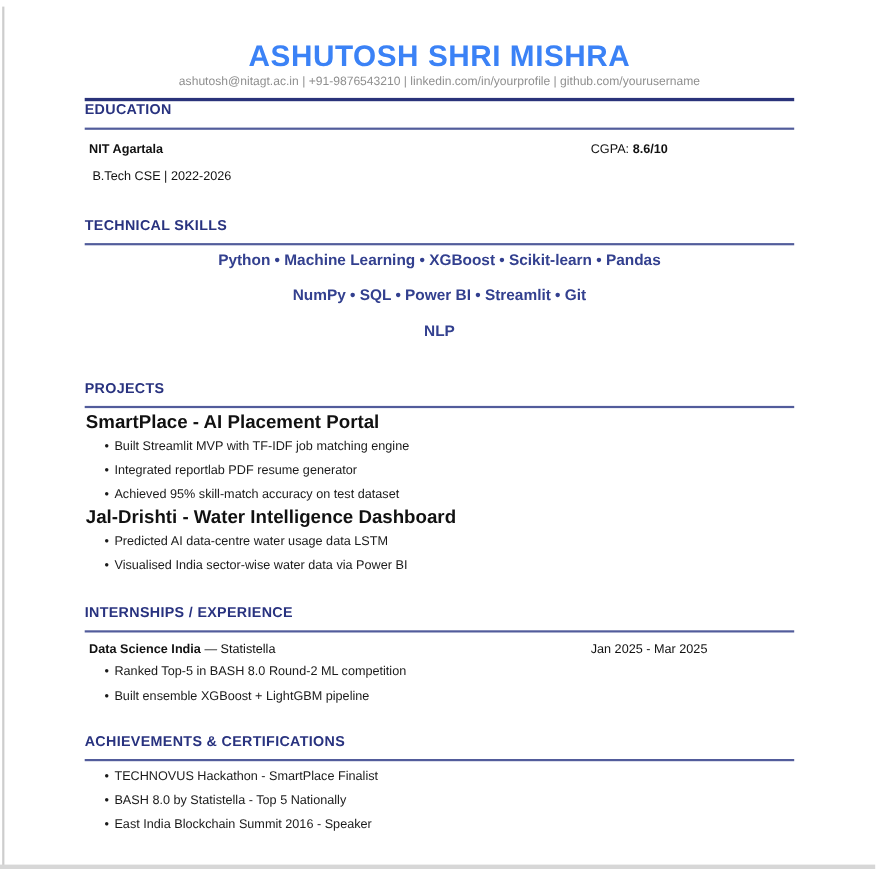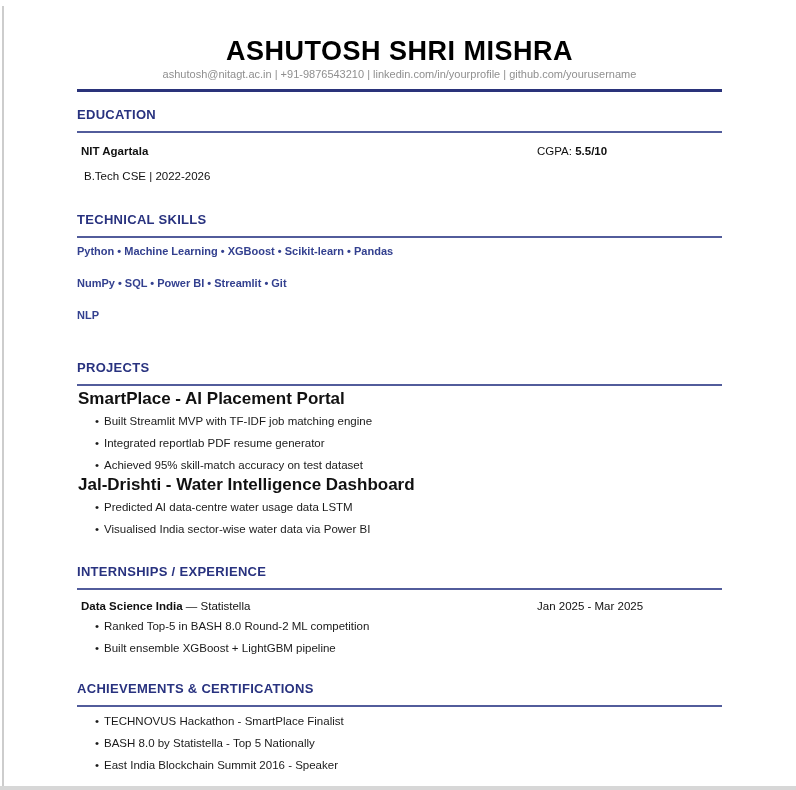--- a/index.html
+++ b/index.html
@@ -14,44 +14,44 @@
   .edge-left{position:absolute;left:2px;top:6px;bottom:3px;width:2px;background:#cdcdcd;}
   .edge-bottom{position:absolute;left:0;bottom:0;width:100%;height:4px;background:#d7d7d7;}
   .content{
     position:absolute;left:77px;top:0;width:645px;
     display:flex;flex-direction:column;align-items:stretch;
   }
   .name{
     margin:36px 0 0 0;
     text-align:center;
     font-size:27px;line-height:30px;font-weight:bold;
-    color:#000000;letter-spacing:0.5px;white-space:nowrap;
+    color:#3b82f6;letter-spacing:0.5px;white-space:nowrap;
   }
   .contact{
     margin:2px 0 0 0;text-align:center;
     font-size:11px;line-height:13px;color:#8f8f8f;white-space:nowrap;
   }
   .rule-main{margin-top:8px;height:3px;background:#2a337a;}
   .rule-sec{margin-top:9px;height:2px;background:#525c9b;}
   .sec-heading{
     font-size:13px;line-height:15px;font-weight:bold;
     color:#28327f;letter-spacing:0.3px;
   }
-  .mt-edu{margin-top:15px;}
+  .mt-edu{}
   .mt-tech{margin-top:29px;}
   .mt-proj{margin-top:38px;}
   .mt-intern{margin-top:28px;}
   .mt-ach{margin-top:26px;}
   .row{position:relative;font-size:11.5px;line-height:14px;}
   .row .left{margin-left:4px;}
   .row .right{position:absolute;left:460px;top:0;white-space:nowrap;}
   .b{font-weight:bold;}
   .edu-row{margin-top:11px;}
   .degree{margin:11px 0 0 7px;font-size:11.5px;line-height:14px;}
-  .skill-line{margin:18px 0 0 0;font-size:11px;line-height:14px;font-weight:bold;color:#33408f;}
+  .skill-line{margin:18px 0 0 0;font-size:14px;line-height:14px;font-weight:bold;color:#33408f;text-align:center;}
   .skill-line.first{margin-top:6px;}
   .proj-title{margin:6px 0 0 1px;font-size:17px;line-height:14px;font-weight:bold;color:#111;}
   .proj-title.second{}
   .bullet-row{
     display:flex;align-items:flex-start;
     margin:8px 0 0 18px;font-size:11.5px;line-height:14px;color:#1a1a1a;
   }
   .bullet-glyph{flex:0 0 auto;margin-right:5px;}
   .intern-row{margin-top:9px;}
   .sep{font-weight:normal;color:#222;}
@@ -68,21 +68,21 @@
   <div class="content">
 
     <div class="name">ASHUTOSH SHRI MISHRA</div>
     <div class="contact">ashutosh@nitagt.ac.in | +91-9876543210 | linkedin.com/in/yourprofile | github.com/yourusername</div>
     <div class="rule-main"></div>
 
     <div class="sec-heading mt-edu">EDUCATION</div>
     <div class="rule-sec"></div>
     <div class="row edu-row">
       <span class="left b">NIT Agartala</span>
-      <span class="right"><span>CGPA: </span><span class="b">5.5/10</span></span>
+      <span class="right"><span>CGPA: </span><span class="b">8.6/10</span></span>
     </div>
     <div class="degree">B.Tech CSE | 2022-2026</div>
 
     <div class="sec-heading mt-tech">TECHNICAL SKILLS</div>
     <div class="rule-sec"></div>
     <div class="skill-line first">Python • Machine Learning • XGBoost • Scikit-learn • Pandas</div>
     <div class="skill-line">NumPy • SQL • Power BI • Streamlit • Git</div>
     <div class="skill-line">NLP</div>
 
     <div class="sec-heading mt-proj">PROJECTS</div>

